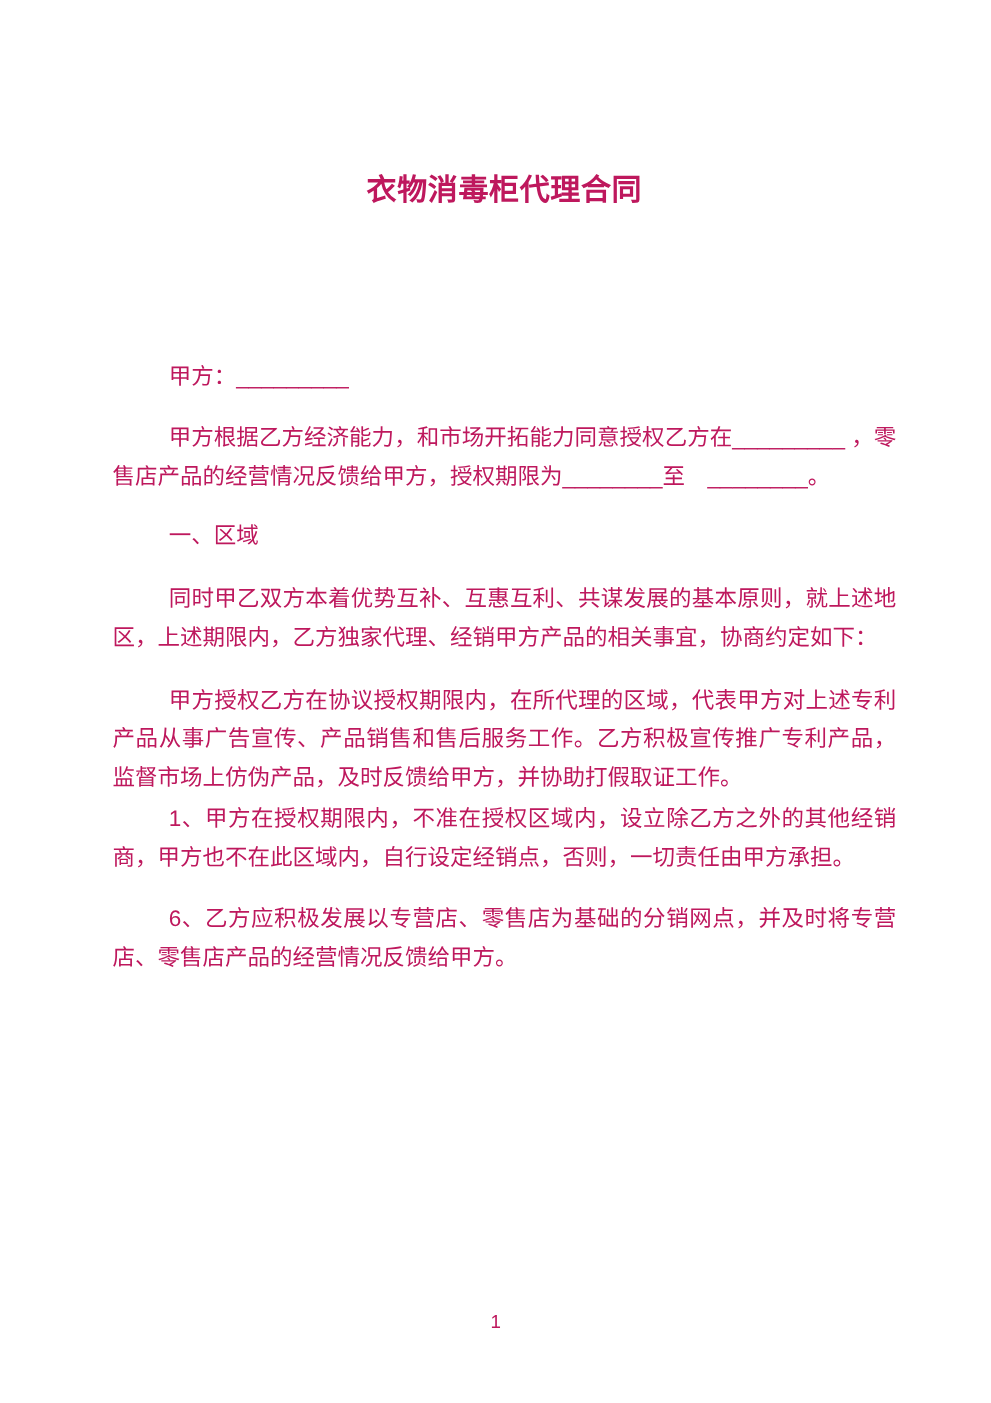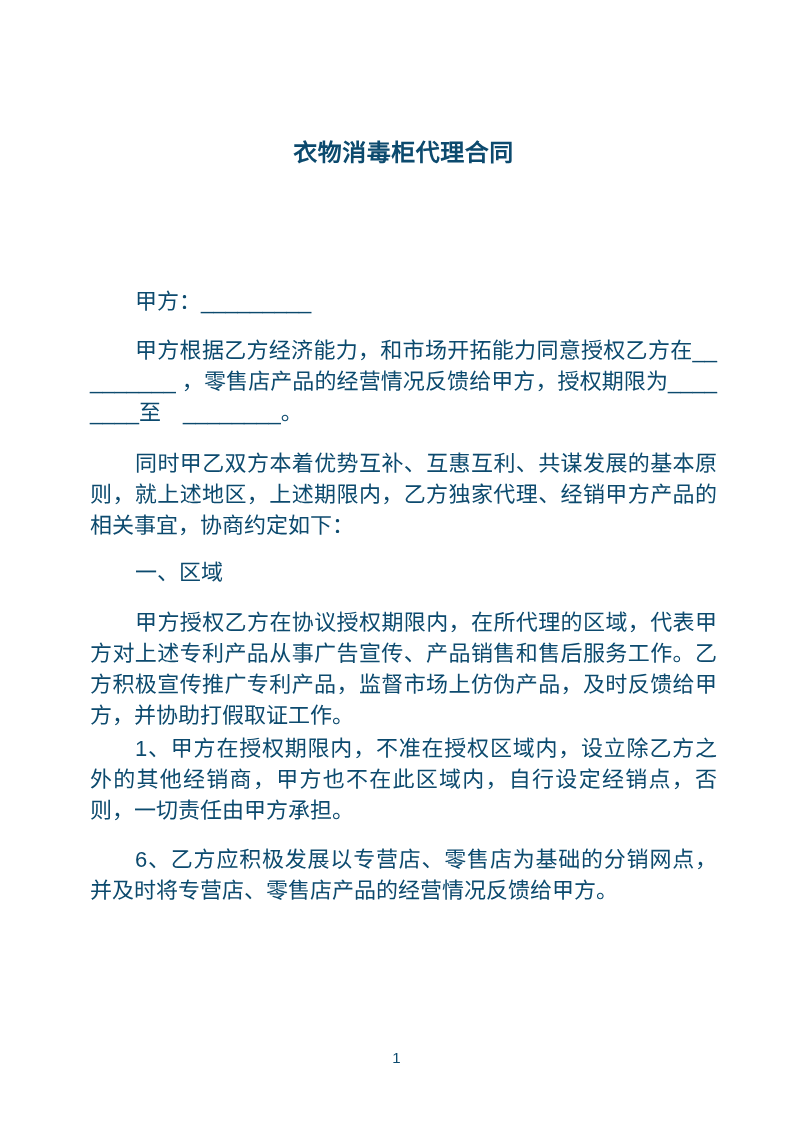--- a/index.html
+++ b/index.html
@@ -6,40 +6,40 @@
     margin: 0;
     padding: 0;
     background: #ffffff;
   }
   .page {
     position: relative;
     width: 793px;
     height: 1122px;
     margin: 0 auto;
     background: #ffffff;
-    color: #0c4a6e;
+    color: #be185d;
     font-family: "Liberation Sans", sans-serif;
     overflow: hidden;
     box-sizing: border-box;
   }
   .content {
     padding: 0 76px 0 90px;
   }
   .doc-title {
     margin: 0;
     padding-top: 136px;
     font-size: 24px;
     line-height: 34px;
     font-weight: 700;
     text-align: center;
     letter-spacing: 0.5px;
   }
   .para {
     margin: 0;
-    font-size: 22px;
+    font-size: 18px;
     line-height: 31px;
     font-weight: 500;
     text-align: justify;
     text-indent: 45px;
     word-break: break-all;
   }
   .party-line {
     text-align: left;
   }
   .mt-partya   { margin-top: 116px; }
@@ -72,23 +72,23 @@
   <div class="content">
 
     <h1 class="doc-title">衣物消毒柜代理合同</h1>
 
     <p class="para party-line mt-partya">甲方：_________</p>
 
 
 
     <p class="para mt-auth">甲方根据乙方经济能力，和市场开拓能力同意授权乙方在_________ ，零售店产品的经营情况反馈给甲方，授权期限为________至　________。</p>
 
+    <p class="para section-heading mt-heading">一、区域</p>
+
     <p class="para mt-princ">同时甲乙双方本着优势互补、互惠互利、共谋发展的基本原则，就上述地区，上述期限内，乙方独家代理、经销甲方产品的相关事宜，协商约定如下：</p>
-
-    <p class="para section-heading mt-heading">一、区域</p>
 
     <p class="para mt-sec1">甲方授权乙方在协议授权期限内，在所代理的区域，代表甲方对上述专利产品从事广告宣传、产品销售和售后服务工作。乙方积极宣传推广专利产品，监督市场上仿伪产品，及时反馈给甲方，并协助打假取证工作。</p>
 
     <p class="para mt-clause1">1、甲方在授权期限内，不准在授权区域内，设立除乙方之外的其他经销商，甲方也不在此区域内，自行设定经销点，否则，一切责任由甲方承担。</p>
 
     <p class="para mt-clause2">6、乙方应积极发展以专营店、零售店为基础的分销网点，并及时将专营店、零售店产品的经营情况反馈给甲方。</p>
 
   </div>
 
   <div class="page-number">1</div>

